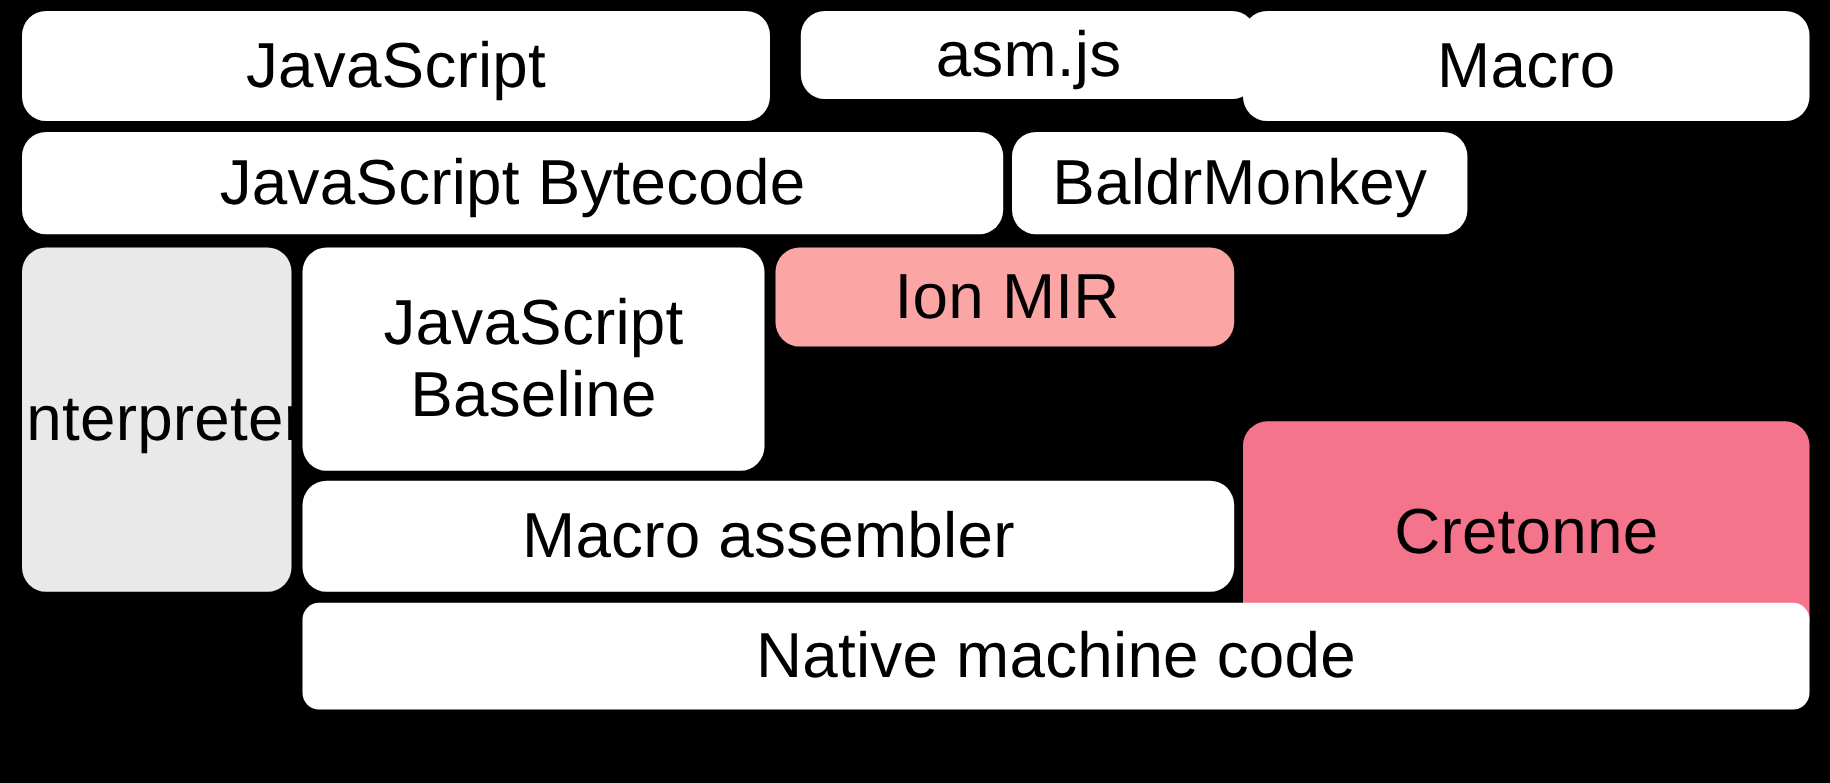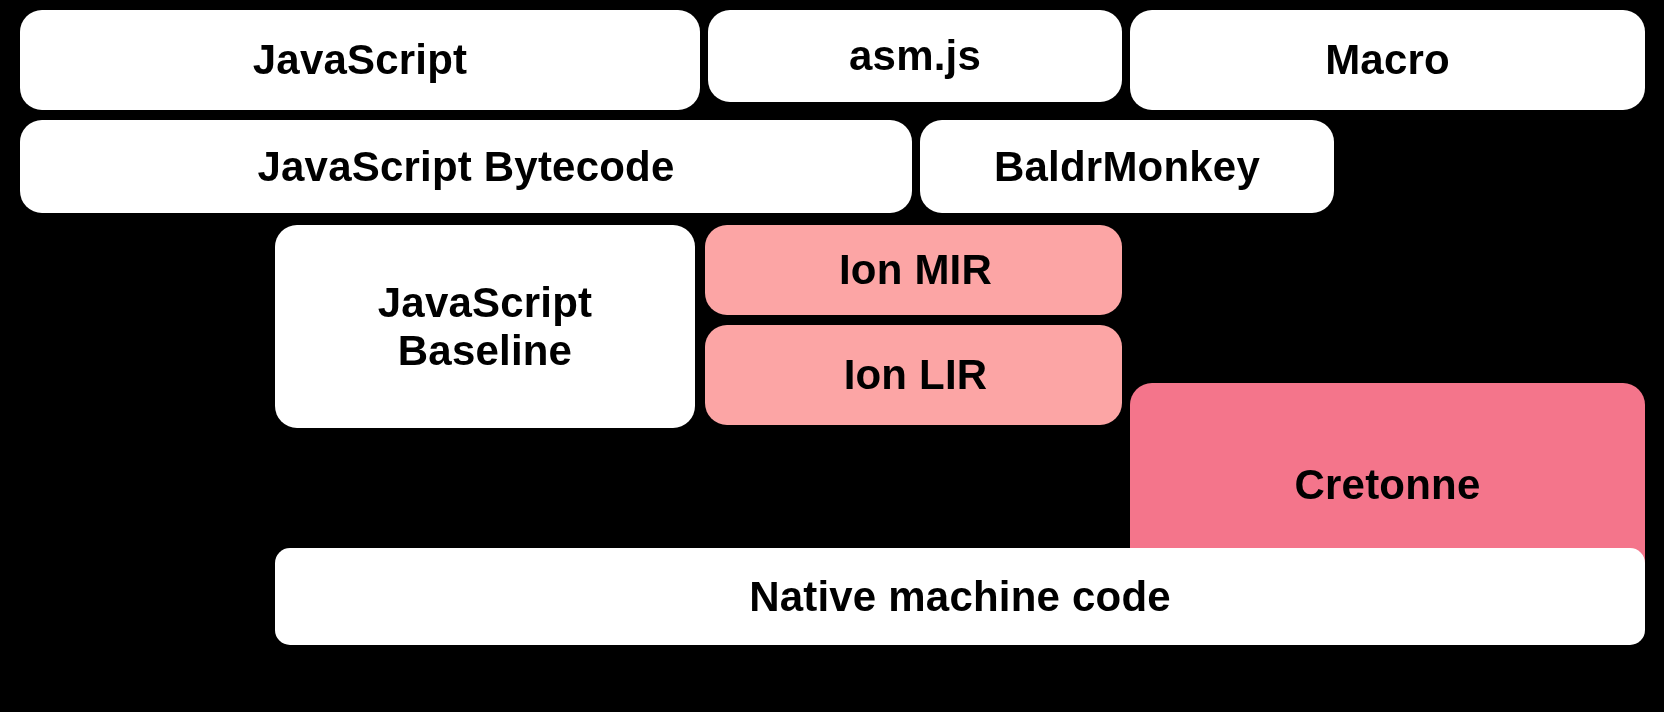--- a/index.html
+++ b/index.html
@@ -19,33 +19,33 @@
     position: absolute;
     box-sizing: border-box;
     border-radius: 22px;
     background: #FFFFFF;
     color: #000000;
     display: flex;
     align-items: center;
     justify-content: center;
     text-align: center;
     line-height: 1.12;
-    font-weight: 700;
-    font-size: 42px;
+    font-weight: 400;
+    font-size: 58px;
     letter-spacing: 0.2px;
     white-space: pre-line;
     padding: 0 8px;
   }
   .node.gray   { background: #E9E9E9; }
   .node.green  { background: #fca5a5; padding-left: 12px; }
   .node.pink   { background: #F4758B; margin-top: 48px; }
 
   
   #n-javascript        { left: 20px;   top: 10px;  width: 680px; height: 100px; }
-  #n-asmjs             { left: 708px;  top: 10px;  width: 414px; height: 92px; }
+  #n-asmjs             { left: 728px;  top: 10px;  width: 414px; height: 80px; }
   #n-wasm              { left: 1130px; top: 10px;  width: 515px; height: 100px; }
 
   
   #n-js-bytecode       { left: 20px;   top: 120px; width: 892px; height: 93px; }
   #n-baldrmonkey       { left: 920px;  top: 120px; width: 414px; height: 93px; }
 
   
   #n-interpreter       { left: 20px;   top: 225px; width: 245px; height: 313px; }
   #n-js-baseline       { left: 275px;  top: 225px; width: 420px; height: 203px; }
   #n-ion-mir           { left: 705px;  top: 225px; width: 417px; height: 90px;  }
@@ -64,26 +64,27 @@
   <div class="node" id="n-javascript">JavaScript</div>
 
   <div class="node" id="n-asmjs">asm.js</div>
 
   <div class="node" id="n-wasm">Macro</div>
 
   <div class="node" id="n-js-bytecode">JavaScript Bytecode</div>
 
   <div class="node" id="n-baldrmonkey">BaldrMonkey</div>
 
+  <div class="node gray" id="n-interpreter">Interpreter</div>
 
   <div class="node" id="n-js-baseline">JavaScript
 Baseline</div>
 
   <div class="node green" id="n-ion-mir">Ion MIR</div>
 
-  <div class="node green" id="n-ion-lir">Ion LIR</div>
 
+  <div class="node" id="n-macro-assembler">Macro assembler</div>
 
   <div class="node pink" id="n-cretonne">Cretonne</div>
 
   <div class="node" id="n-native-code">Native machine code</div>
 
 </div>
 
 </body></html>

